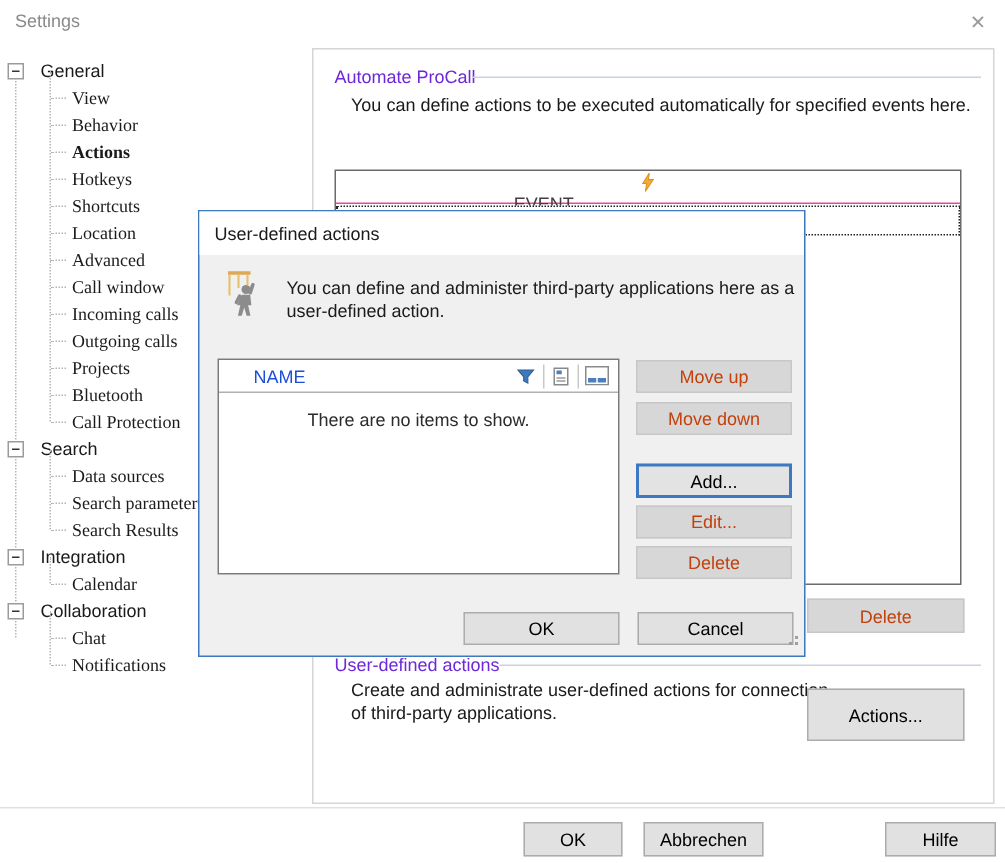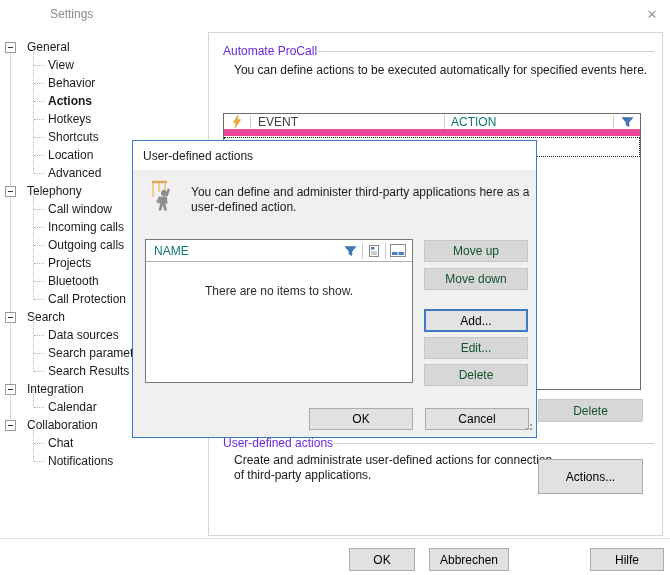--- a/index.html
+++ b/index.html
@@ -3,65 +3,65 @@
 <meta charset="utf-8">
 <style>
   * { box-sizing: border-box; }
   html,body { margin:0; padding:0; }
   body {
     width:670px; height:575px; position:relative; overflow:hidden;
     background:#ffffff; color:#1a1a1a;
     font-family:"Liberation Sans","DejaVu Sans",sans-serif; font-size:12px;
   }
   
-  .win-title { position:absolute; left:10px; top:7px; color:#8a8a8a;margin-left:40px; }
+  .win-title { position:absolute; left:10px; top:7px; color:#8a8a8a; }
   .win-close { position:absolute; right:9px; top:6px; width:18px; height:18px;
     color:#9a9a9a; font-size:13px; text-align:center; line-height:18px; cursor:default; }
   
   .tree { position:absolute; left:0; top:38px; width:205px; }
   .rootline { position:absolute; left:10px; top:9px; height:378px; width:0;
     border-left:1px dotted #b5b5b5; }
   .tgroup { position:relative; }
   .kids { position:relative; }
   .kids::before { content:""; position:absolute; left:33px; top:-9px; bottom:9px;
     width:0; border-left:1px dotted #b5b5b5; }
   .tnode { position:relative; height:18px; line-height:18px; white-space:nowrap; }
   .tchild::after { content:""; position:absolute; left:34px; top:9px; width:10px;
     border-top:1px dotted #b5b5b5; }
   .box { position:absolute; left:5px; top:4px; width:11px; height:11px;
     background:#fff; border:1px solid #9b9b9b; z-index:2; }
   .box::after { content:""; position:absolute; left:2px; right:2px; top:4px;
     border-top:1px solid #333; }
   .troot .tlabel { margin-left:27px; }
-  .tchild .tlabel { margin-left:48px; }
+  .tchild .tlabel { margin-left:48px;font-family:Liberation Serif, serif; }
   .selected { font-weight:bold; }
   
   .panel { position:absolute; left:208px; top:32px; width:455px; height:504px;
     border:1px solid #d5d5d5; background:#fff; }
   .grp-label { position:absolute; color:#6d28d9; }
   .grp-line { position:absolute; border-top:1px solid #c9d3e0; }
   .g1-label { left:14px; top:11px; }
   .g1-line { left:106px; top:18px; right:8px; }
   .g1-desc { left:25px; top:30px; position:absolute; color:#1a1a1a; }
   .table { position:absolute; left:14px; top:80px; width:418px; height:277px;
     border:1px solid #6b6b6b; background:#fff; }
-  .thead { height:22px; border-bottom:7px solid #ec4899; display:flex; align-items:center; }
+  .thead { height:22px; border-bottom:1px solid #ec4899; display:flex; align-items:center;flex-direction:column; }
   .th-sep { width:1px; height:14px; background:#d2d2d2; }
   .th-icon { width:26px; display:flex; justify-content:center; align-items:center; }
   .th-event { width:193px; padding-left:7px; color:#3f3f3f; }
   .th-action { flex:1; padding-left:6px; color:#0f766e; }
   .th-filter { width:26px; display:flex; justify-content:center; align-items:center; }
   .trow { position:absolute; left:0px; top:23px; width:416px; height:20px;
     border:1px dotted #222; background:#fff; }
   .trow-check { position:absolute; left:4px; top:3px; width:13px; height:13px;
     border:1px solid #8d8d8d; background:#fff; }
   
   .btn { position:absolute; display:flex; align-items:center; justify-content:center;
     background:#e1e1e1; border:1px solid #acacac; color:#000; cursor:default; }
-  .btn.disabled { background:#d7d7d7; border-color:#c7c7c7; color:#14532d; }
+  .btn.disabled { background:#d7d7d7; border-color:#c7c7c7; color:#c2410c; }
   .btn.default-focus { border:2px solid #3c79c0; background:#e3e3e3; }
   .main-delete { left:329px; top:366px; width:105px; height:23px; }
   .g2-label { left:14px; top:403px; }
   .g2-line { left:124px; top:410px; right:8px; }
   .g2-desc1 { position:absolute; left:25px; top:420px; }
   .g2-desc2 { position:absolute; left:25px; top:435px; }
   .actions-btn { left:329px; top:426px; width:105px; height:35px; }
   
   .footer-sep { position:absolute; left:0; top:538px; width:670px; border-top:1px solid #e0e0e0; }
   .btn-ok { left:349px; top:548px; width:66px; height:23px; }
@@ -72,24 +72,24 @@
     background:#f0f0f0; border:1px solid #3c79c0; z-index:10; }
   .dlg-titlebar { height:29px; background:#fff; }
   .dlg-title { position:absolute; left:10px; top:8px; color:#1a1a1a; }
   .dlg-icon { position:absolute; left:16px; top:38px; }
   .dlg-desc1 { position:absolute; left:58px; top:44px; }
   .dlg-desc2 { position:absolute; left:58px; top:59px; }
   .dlg-list { position:absolute; left:12px; top:98px; width:268px; height:144px;
     background:#fff; border:1px solid #7a7a7a; }
   .dlg-list-head { height:22px; border-bottom:1px solid #b0b0b0; display:flex;
     align-items:center; padding:0 4px 0 8px; }
-  .dlg-name { flex:1; color:#0f766e; }
+  .dlg-name { flex:1; color:#1d4ed8;margin-left:15px; }
   .hicon { display:flex; align-items:center; justify-content:center; margin:0 2px; }
   .hsep { width:1px; height:16px; background:#c9c9c9; margin:0 2px; }
-  .dlg-empty { text-align:center; margin-top:22px; color:#2b2b2b; }
+  .dlg-empty { text-align:center; margin-top:11px; color:#2b2b2b; }
   .d-moveup { left:291px; top:99px; width:104px; height:22px; }
   .d-movedown { left:291px; top:127px; width:104px; height:22px; }
   .d-add { left:291px; top:168px; width:104px; height:23px; }
   .d-edit { left:291px; top:196px; width:104px; height:22px; }
   .d-delete { left:291px; top:223px; width:104px; height:22px; }
   .d-ok { left:176px; top:267px; width:104px; height:22px; }
   .d-cancel { left:292px; top:267px; width:104px; height:22px; }
   .grip { position:absolute; right:3px; bottom:3px; }
 </style>
 </head>
@@ -111,24 +111,20 @@
       <div class="tnode tchild"><span class="tlabel">Behavior</span></div>
       <div class="tnode tchild selected"><span class="tlabel">Actions</span></div>
       <div class="tnode tchild"><span class="tlabel">Hotkeys</span></div>
       <div class="tnode tchild"><span class="tlabel">Shortcuts</span></div>
       <div class="tnode tchild"><span class="tlabel">Location</span></div>
       <div class="tnode tchild"><span class="tlabel">Advanced</span></div>
     </div>
   </div>
 
   <div class="tgroup">
-    <div class="tnode troot">
-      <span class="box"></span>
-      <span class="tlabel">Telephony</span>
-    </div>
     <div class="kids">
       <div class="tnode tchild"><span class="tlabel">Call window</span></div>
       <div class="tnode tchild"><span class="tlabel">Incoming calls</span></div>
       <div class="tnode tchild"><span class="tlabel">Outgoing calls</span></div>
       <div class="tnode tchild"><span class="tlabel">Projects</span></div>
       <div class="tnode tchild"><span class="tlabel">Bluetooth</span></div>
       <div class="tnode tchild"><span class="tlabel">Call Protection</span></div>
     </div>
   </div>
 

